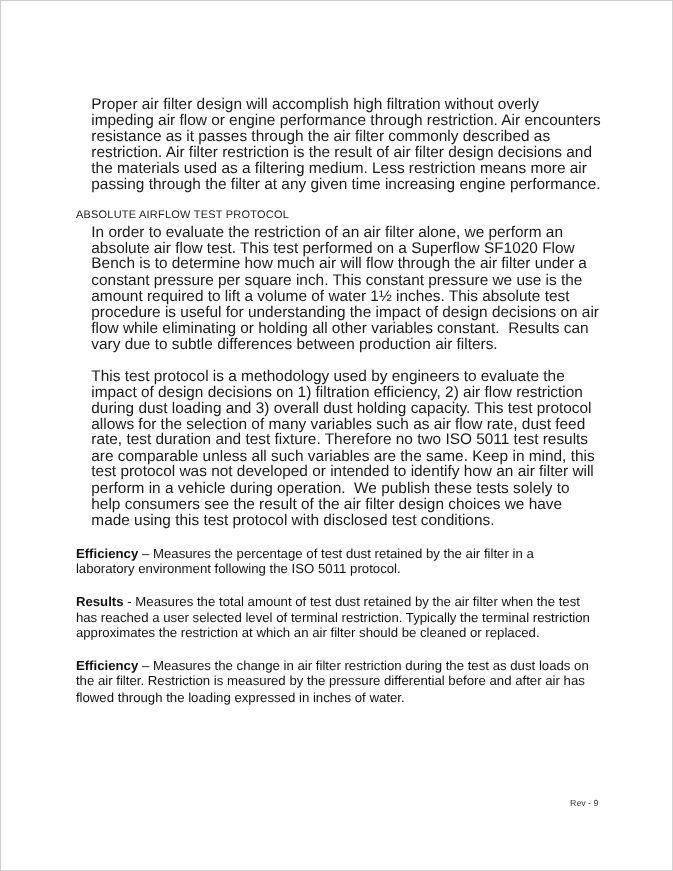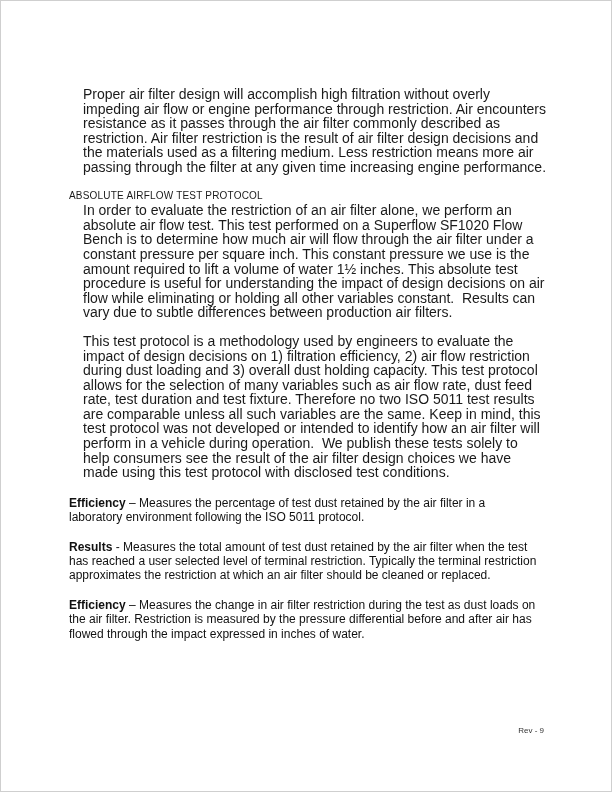--- a/index.html
+++ b/index.html
@@ -84,19 +84,19 @@
     <section>
       <p class="body-text section-body">This test protocol is a methodology used by engineers to evaluate the impact of design decisions on 1) filtration efficiency, 2) air flow restriction during dust loading and 3) overall dust holding capacity. This test protocol allows for the selection of many variables such as air flow rate, dust feed rate, test duration and test fixture. Therefore no two ISO 5011 test results are comparable unless all such variables are the same. Keep in mind, this test protocol was not developed or intended to identify how an air filter will perform in a vehicle during operation.  We publish these tests solely to help consumers see the result of the air filter design choices we have made using this test protocol with disclosed test conditions.</p>
     </section>
 
     <div class="definitions">
 
       <p class="definition"><span class="term">Efficiency</span><span> – Measures the percentage of test dust retained by the air filter in a laboratory environment following the ISO 5011 protocol.</span></p>
 
       <p class="definition"><span class="term">Results</span><span> - Measures the total amount of test dust retained by the air filter when the test has reached a user selected level of terminal restriction. Typically the terminal restriction approximates the restriction at which an air filter should be cleaned or replaced.</span></p>
 
-      <p class="definition"><span class="term">Efficiency</span><span> – Measures the change in air filter restriction during the test as dust loads on the air filter. Restriction is measured by the pressure differential before and after air has flowed through the impact expressed in inches of water.</span></p>
+      <p class="definition"><span class="term">Efficiency</span><span> – Measures the change in air filter restriction during the test as dust loads on the air filter. Restriction is measured by the pressure differential before and after air has flowed through the loading expressed in inches of water.</span></p>
 
     </div>
   </div>
 
   <div class="page-footer">Rev - 9</div>
 </div>
 
 </body></html>

